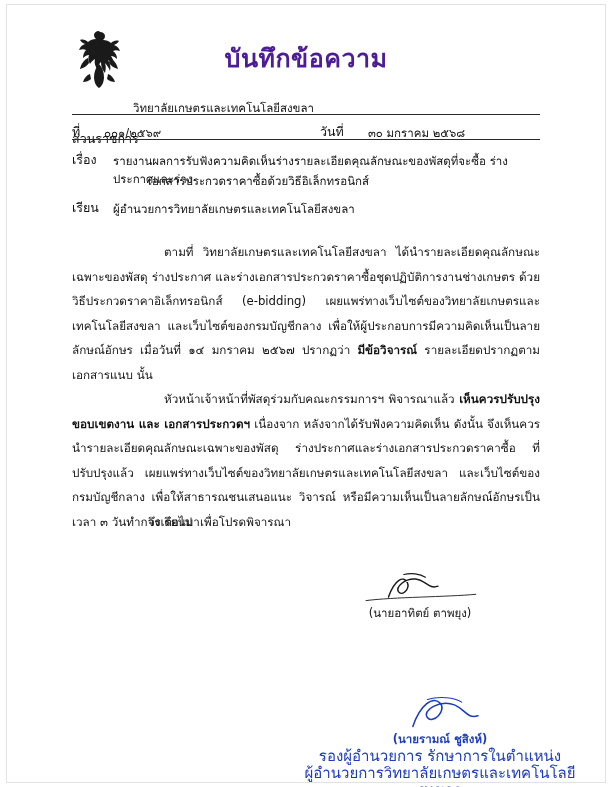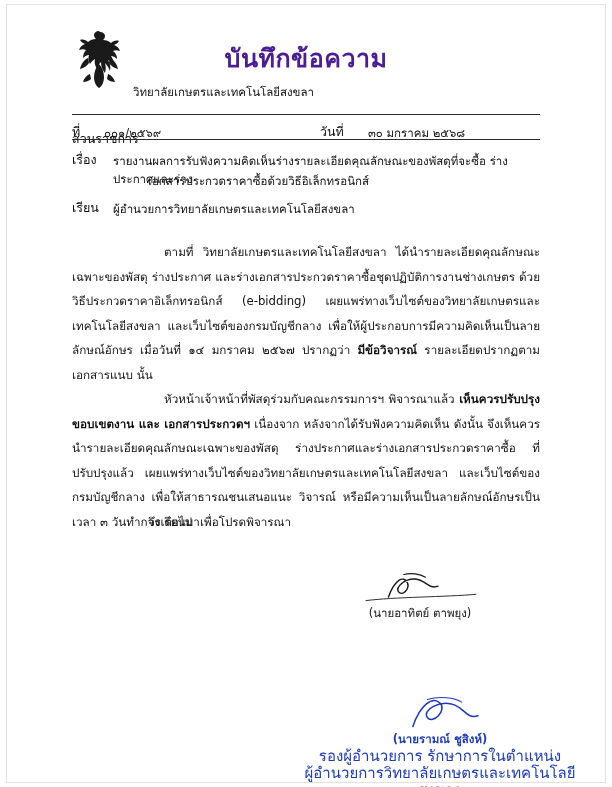--- a/index.html
+++ b/index.html
@@ -145,21 +145,21 @@
         <path d="M20 30c-4 2-7 6-8 11 4-1 7-3 9-6zM42 30c4 2 7 6 8 11-4-1-7-3-9-6z"></path>
         <path d="M31 36c-3 3-5 8-5 13 0 5 2 9 5 11 3-2 5-6 5-11 0-5-2-10-5-13z"></path>
         <path d="M22 46c-3 1-6 4-7 8 3 0 6-1 8-3zM40 46c3 1 6 4 7 8-3 0-6-1-8-3z"></path>
       </g>
     </svg>
   </div>
 
   <div class="doc-title">บันทึกข้อความ</div>
 
   <div class="line-label" style="left:72px; top:97px;margin-top:32px;">ส่วนราชการ</div>
-  <div class="line-value" style="left:133px; top:83px;">วิทยาลัยเกษตรและเทคโนโลยีสงขลา</div>
+  <div class="line-value" style="left:133px; top:99px;">วิทยาลัยเกษตรและเทคโนโลยีสงขลา</div>
   <div class="rule" style="left:72px; top:114px; width:468px;"></div>
 
   <div class="line-label" style="left:72px; top:122px;">ที่</div>
   <div class="line-value" style="left:104px; top:124px;">๐๐๑/๒๕๖๙</div>
   <div class="line-label" style="left:320px; top:122px;">วันที่</div>
   <div class="line-value" style="left:368px; top:124px;">๓๐  มกราคม  ๒๕๖๘</div>
   <div class="rule" style="left:72px; top:139px; width:468px;"></div>
 
   <div class="line-label" style="left:72px; top:150px;">เรื่อง</div>
   <div class="line-value" style="left:148px; top:172px; width:400px;">เอกสารประกวดราคาซื้อด้วยวิธีอิเล็กทรอนิกส์</div>

